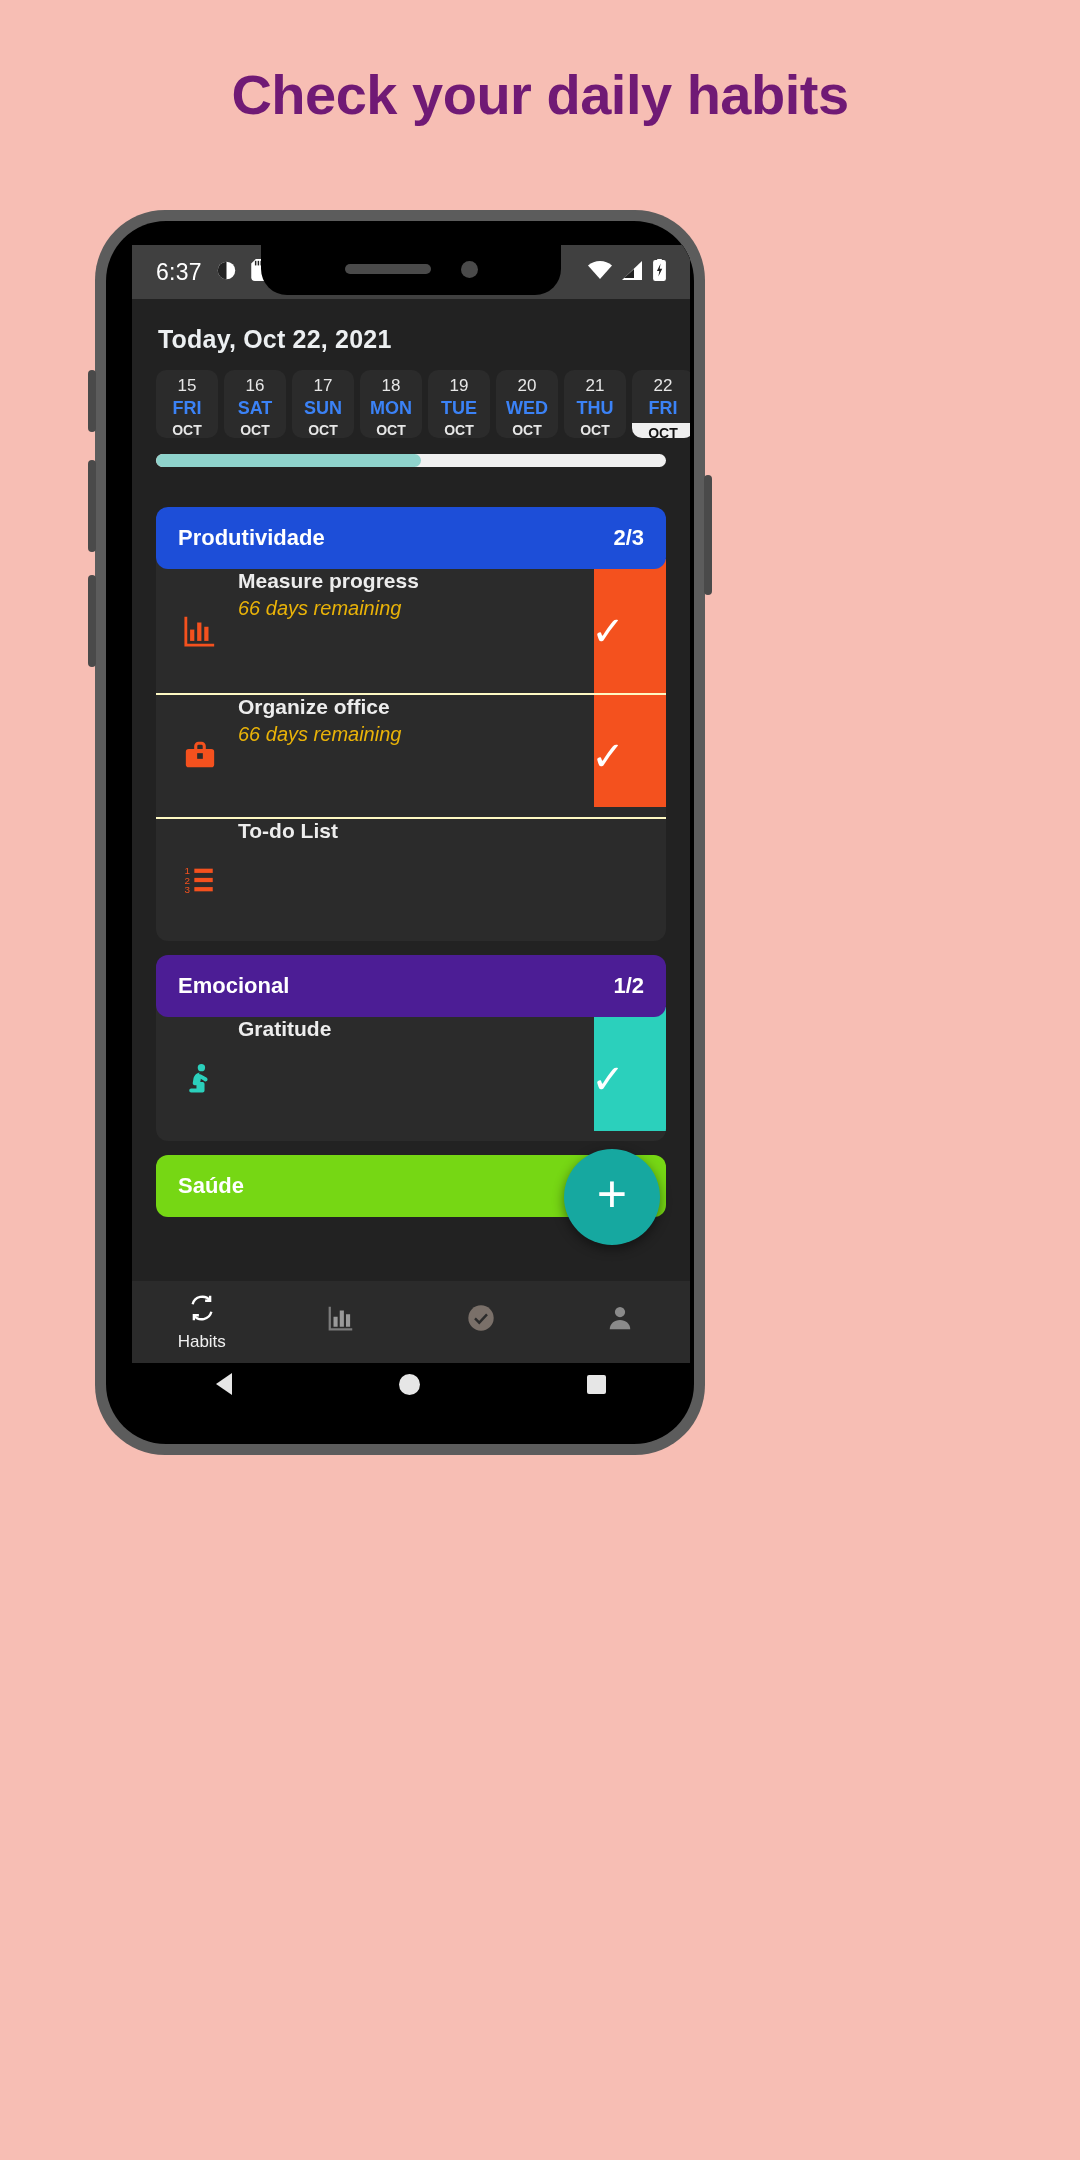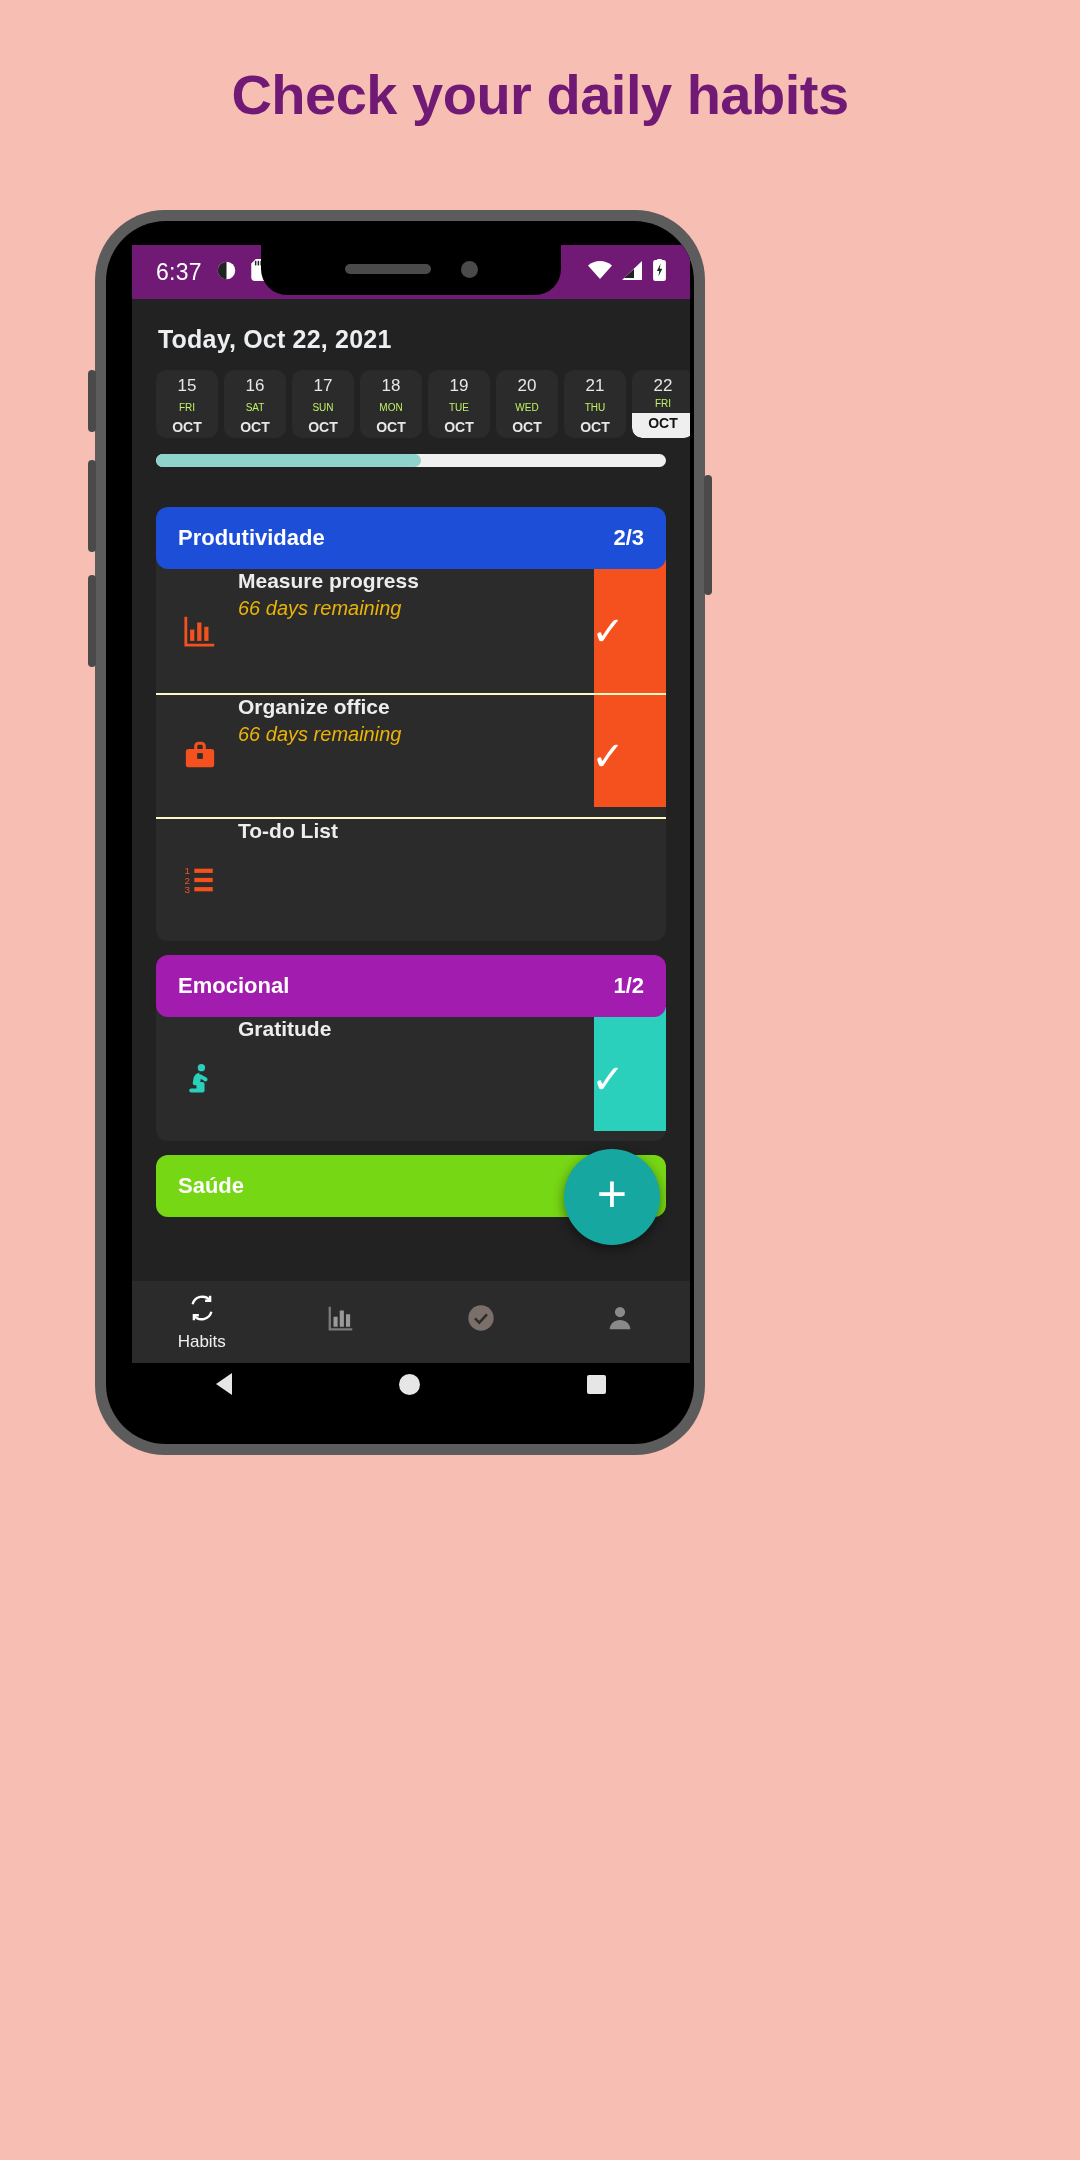--- a/index.html
+++ b/index.html
@@ -50,21 +50,21 @@
   }
   .app-body {
     position:absolute; left:0; top:0; width:558px; height:1118px;
     background:#222222;
     overflow:hidden;
   }
 
   
   .statusbar {
     position:relative; height:54px; width:100%;
-    background:#701a75;
+    background:#404040;
     display:flex; align-items:center;
     padding:0 24px;
     color:#fff;
   }
   .sb-left { display:flex; align-items:center; gap:14px; }
   .sb-time { font-size:23px; font-weight:400; letter-spacing:0.3px; }
   .sb-right { margin-left:auto; display:flex; align-items:center; gap:10px; }
 
   .notch {
     position:absolute; left:50%; transform:translateX(-50%);
@@ -94,21 +94,21 @@
     flex:0 0 auto;
     width:62px; height:68px;
     background:#2b2b2b;
     border-radius:10px;
     display:flex; flex-direction:column; align-items:center;
     justify-content:space-between;
     padding-top:5px;
     overflow:hidden;
   }
   .day-num { font-size:17px; color:#e7e7e7; line-height:1.25; }
-  .day-dow { font-size:10px; color:#bef264; line-height:1.35; }
+  .day-dow { font-size:18px; color:#3b82f6; line-height:1.35;font-weight:bold; }
   .day-mon { font-size:14px; color:#e7e7e7; font-weight:bold; line-height:1.4; }
   .day-chip.selected .day-mon-wrap {
     background:#efefef;
     width:100%; text-align:center;
     margin-top:2px;
     padding:1px 0 4px 0;
     border-bottom-left-radius:10px; border-bottom-right-radius:10px;
   }
   .day-chip.selected .day-mon { color:#111; }
   .day-mon-wrap { width:100%; text-align:center; }
@@ -379,21 +379,21 @@
                 </span>
                 <span class="habit-text">
                   <span class="habit-name">To-do List</span>
                 </span>
 
               </div>
             </div>
           </div>
 
           <div class="cat-card">
-            <div class="cat-header" id="cat-head-1" style="background: #a21caf;">
+            <div class="cat-header" id="cat-head-1" style="background: #4c1d95;">
               <span>Emocional</span>
               <span class="cat-count">1/2</span>
             </div>
             <div class="cat-body">
               <div class="rail" id="rail-1" style="height: 124px; background: rgb(43, 208, 188);"></div>
 
               <div class="habit-row">
                 <span class="habit-icon">
                   <svg width="34" height="34" viewBox="0 0 24 24">
                     <circle cx="13" cy="4" r="2.6" fill="#2bd0bc"></circle>

